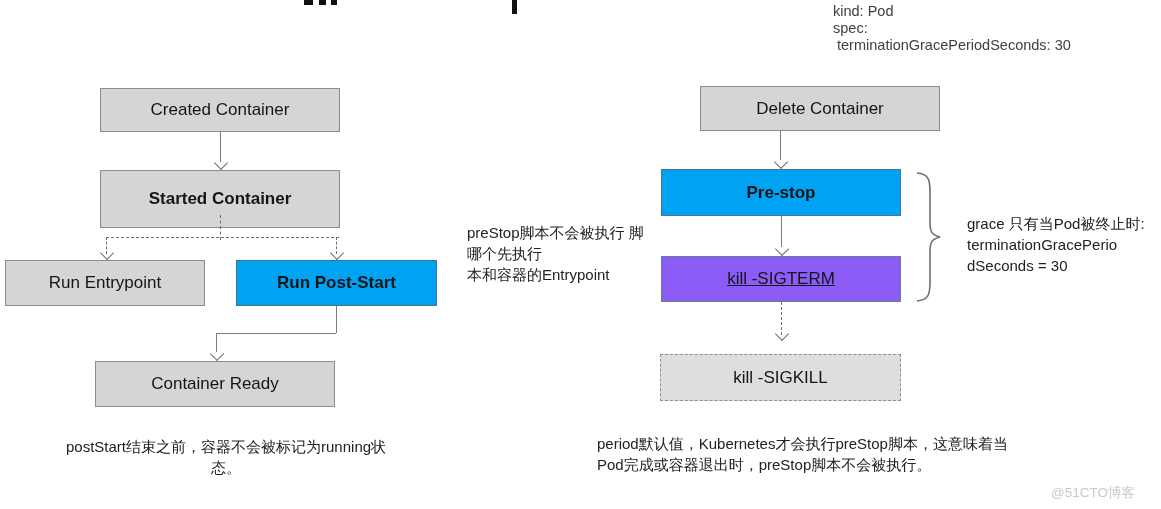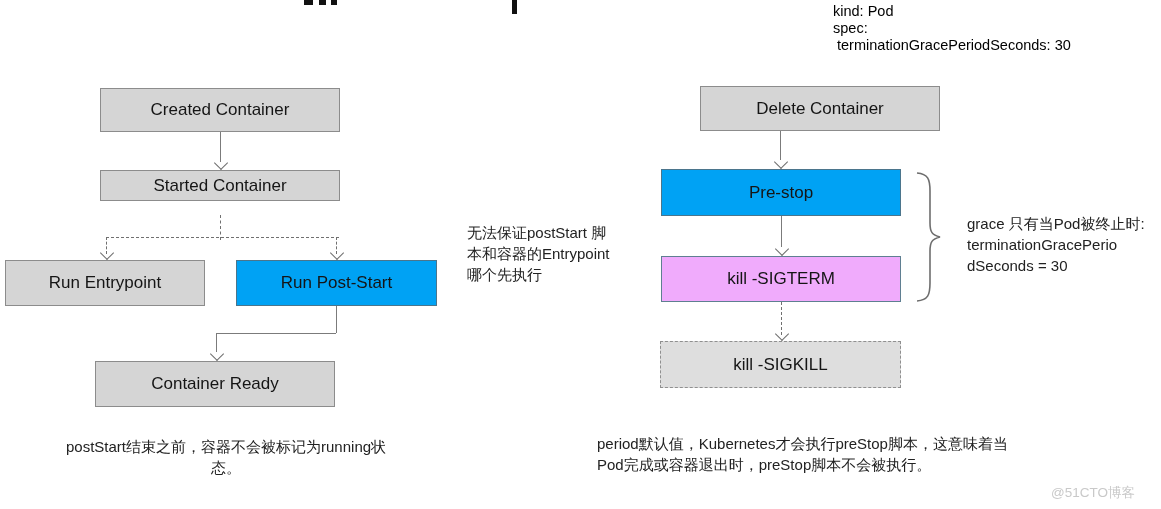--- a/index.html
+++ b/index.html
@@ -5,33 +5,33 @@
   html,body{margin:0;padding:0;background:#ffffff;}
   #canvas{
     position:relative;width:1161px;height:509px;background:#ffffff;overflow:hidden;
     font-family:"Liberation Sans","DejaVu Sans",sans-serif;color:#1a1a1a;
   }
   
   .box{
     position:absolute;box-sizing:border-box;display:flex;align-items:center;justify-content:center;
     background:#d5d5d5;border:1px solid #8c8c8c;font-size:17px;color:#151515;text-align:center;
   }
-  .box.blue{background:#00a2f4;border-color:#4b758c;}
-  .box.lightblue{background:#f0abfc;border-color:#5f7f91;}
-  .box.ghost{background:#dedede;border:1.5px dashed #8f8f8f;}
+  .box.blue{background:#00a2f4;border-color:#4b758c;font-weight:bold;}
+  .box.lightblue{background:#8b5cf6;border-color:#5f7f91;text-decoration:underline;}
+  .box.ghost{background:#dedede;border:1.5px dashed #8f8f8f;margin-top:13px;}
   
   .vline{position:absolute;width:0;border-left:1.5px solid #7b7b7b;}
   .hline{position:absolute;height:0;border-top:1.5px solid #7b7b7b;}
   .dash{border-left-style:dashed;border-top-style:dashed;border-color:#707070;}
   
   .ah-down{position:absolute;width:9px;height:9px;border-right:1.6px solid #6e6e6e;border-bottom:1.6px solid #6e6e6e;transform:rotate(45deg);}
   
   .note{position:absolute;font-size:15px;line-height:21px;color:#222;}
   .note div{white-space:nowrap;}
-  .code{position:absolute;left:833px;top:3px;font-size:14.5px;line-height:17px;color:#000000;}
+  .code{position:absolute;left:833px;top:3px;font-size:14.5px;line-height:17px;color:#404040;}
   .code div{white-space:pre;}
   .watermark{position:absolute;left:1051px;top:484px;font-size:13.5px;color:#c9c9c9;}
   .frag{position:absolute;background:#111;}
   .brace{position:absolute;left:915px;top:171px;}
 </style>
 </head>
 <body>
 
 <div id="canvas">
 
@@ -44,43 +44,43 @@
     <div>kind: Pod</div>
     <div>spec:</div>
     <div> terminationGracePeriodSeconds: 30</div>
   </div>
 
   <div class="box" style="left:100px;top:88px;width:240px;height:44px;">Created Container</div>
 
   <div class="vline" style="left:220px;top:132px;height:30px;"></div>
   <div class="ah-down" style="left:216px;top:158px;"></div>
 
-  <div class="box" style="left:100px;top:170px;width:240px;height:31px;">Started Container</div>
+  <div class="box" style="left:100px;top:170px;width:240px;height:58px;font-weight:bold;">Started Container</div>
 
   <div class="vline dash" style="left:220px;top:215px;height:22px;"></div>
   <div class="hline dash" style="left:106px;top:237px;width:230px;"></div>
   <div class="vline dash" style="left:106px;top:237px;height:14px;"></div>
   <div class="ah-down" style="left:102px;top:248px;"></div>
   <div class="vline dash" style="left:336px;top:237px;height:14px;"></div>
   <div class="ah-down" style="left:332px;top:248px;"></div>
 
   <div class="box" style="left:5px;top:260px;width:200px;height:46px;">Run Entrypoint</div>
   <div class="box blue" style="left:236px;top:260px;width:201px;height:46px;">Run Post-Start</div>
 
   <div class="vline" style="left:336px;top:306px;height:27px;"></div>
   <div class="hline" style="left:216px;top:333px;width:120px;"></div>
   <div class="vline" style="left:216px;top:333px;height:19px;"></div>
   <div class="ah-down" style="left:212px;top:349px;"></div>
 
   <div class="box" style="left:95px;top:361px;width:240px;height:46px;">Container Ready</div>
 
   <div class="note" style="left:467px;top:222px;">
-    <div>无法保证postStart 脚</div>
+    <div>preStop脚本不会被执行 脚</div>
+    <div>哪个先执行</div>
     <div>本和容器的Entrypoint</div>
-    <div>哪个先执行</div>
   </div>
 
   <div class="note" style="left:66px;top:436px;text-align:center;">
     <div>postStart结束之前，容器不会被标记为running状</div>
     <div>态。</div>
   </div>
 
   <div class="box" style="left:660px;top:86px;width:240px;height:45px;margin-left:40px;">Delete Container</div>
 
   <div class="vline" style="left:780px;top:131px;height:29px;"></div>

